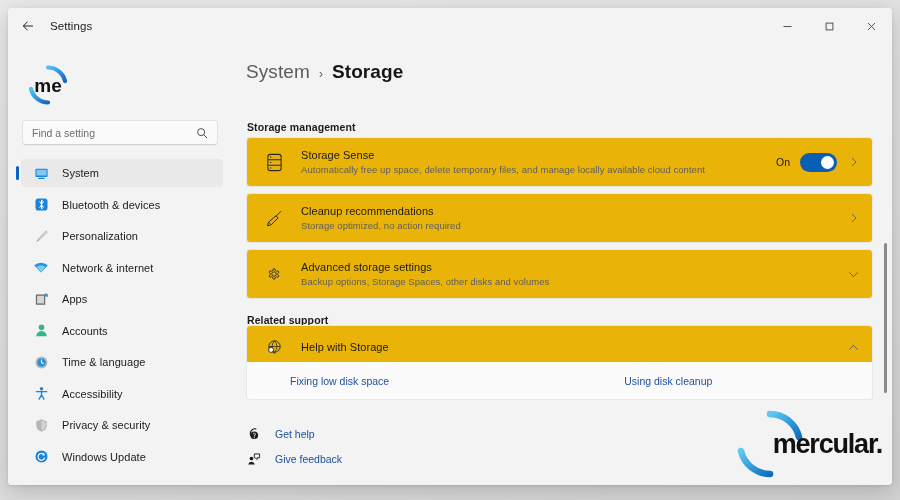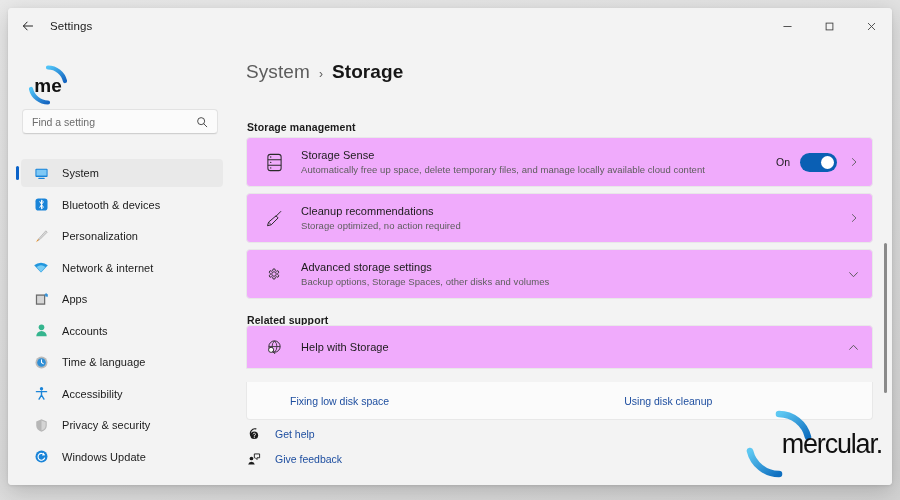--- a/index.html
+++ b/index.html
@@ -78,21 +78,21 @@
     background: #f3f3f3;
     padding-left: 47px;
   }
   .brand-logo {
     position: absolute;
     left: 17px; top: 18px;
     width: 46px; height: 46px;
   }
   .search-wrap {
     position: absolute;
-    left: 14px; top: 65px;
+    left: 14px; top: 76px;
     width: 196px; height: 25px;
     background: #fbfbfb;
     border: 1px solid #e2e2e2;
     border-bottom-color: #cfcfcf;
     border-radius: 4px;
     display: flex;
     align-items: center;
     box-sizing: border-box;
     box-shadow: 0 1px 1px rgba(0,0,0,0.03);
   }
@@ -191,21 +191,21 @@
     font-size: 10.5px;
     font-weight: bold;
     color: #1b1b1b;
     letter-spacing: 0.1px;
   }
 
   .card {
     position: absolute;
     left: 10px;
     width: 627px;
-    background: #f0abfc;
+    background: #eab308;
     border: 1px solid #e8e8e8;
     border-radius: 4px;
     box-sizing: border-box;
     display: flex;
     align-items: center;
     cursor: pointer;
   }
   .card-icon {
     width: 22px;
     margin-left: 16px;
@@ -326,21 +326,21 @@
   .watermark {
     position: absolute;
     right: 10px;
     bottom: 4px;
     display: flex;
     align-items: center;
     pointer-events: none;
   }
   .wm-text {
     font-size: 27px;
-    font-weight: normal;
+    font-weight: bold;
     color: #111111;
     letter-spacing: -1.2px;
     margin-left: -34px;
   }
 </style>
 </head>
 <body>
 
 <div id="root">
   <div class="window">
@@ -603,21 +603,21 @@
         </span>
         <span class="card-right">
           <span class="chev">
             <svg width="11" height="11" viewBox="0 0 12 12">
               <path d="M1.8 8 L6 3.6 L10.2 8" fill="none" stroke="currentColor" stroke-width="1.05" stroke-linecap="round" stroke-linejoin="round"></path>
             </svg>
           </span>
         </span>
       </div>
 
-      <div class="links-panel" style="top:338px; height:38px;">
+      <div class="links-panel" style="top:318px; height:38px;">
         <div class="links-row">
           <a class="help-link" style="margin-left:43px;">Fixing low disk space</a>
           <a class="help-link" style="margin-left:235px;">Using disk cleanup</a>
         </div>
       </div>
 
       <div class="footer-links" style="top:383px;">
         <div class="footer-item">
           <span class="footer-icon">
             <svg width="14" height="14" viewBox="0 0 16 16">

